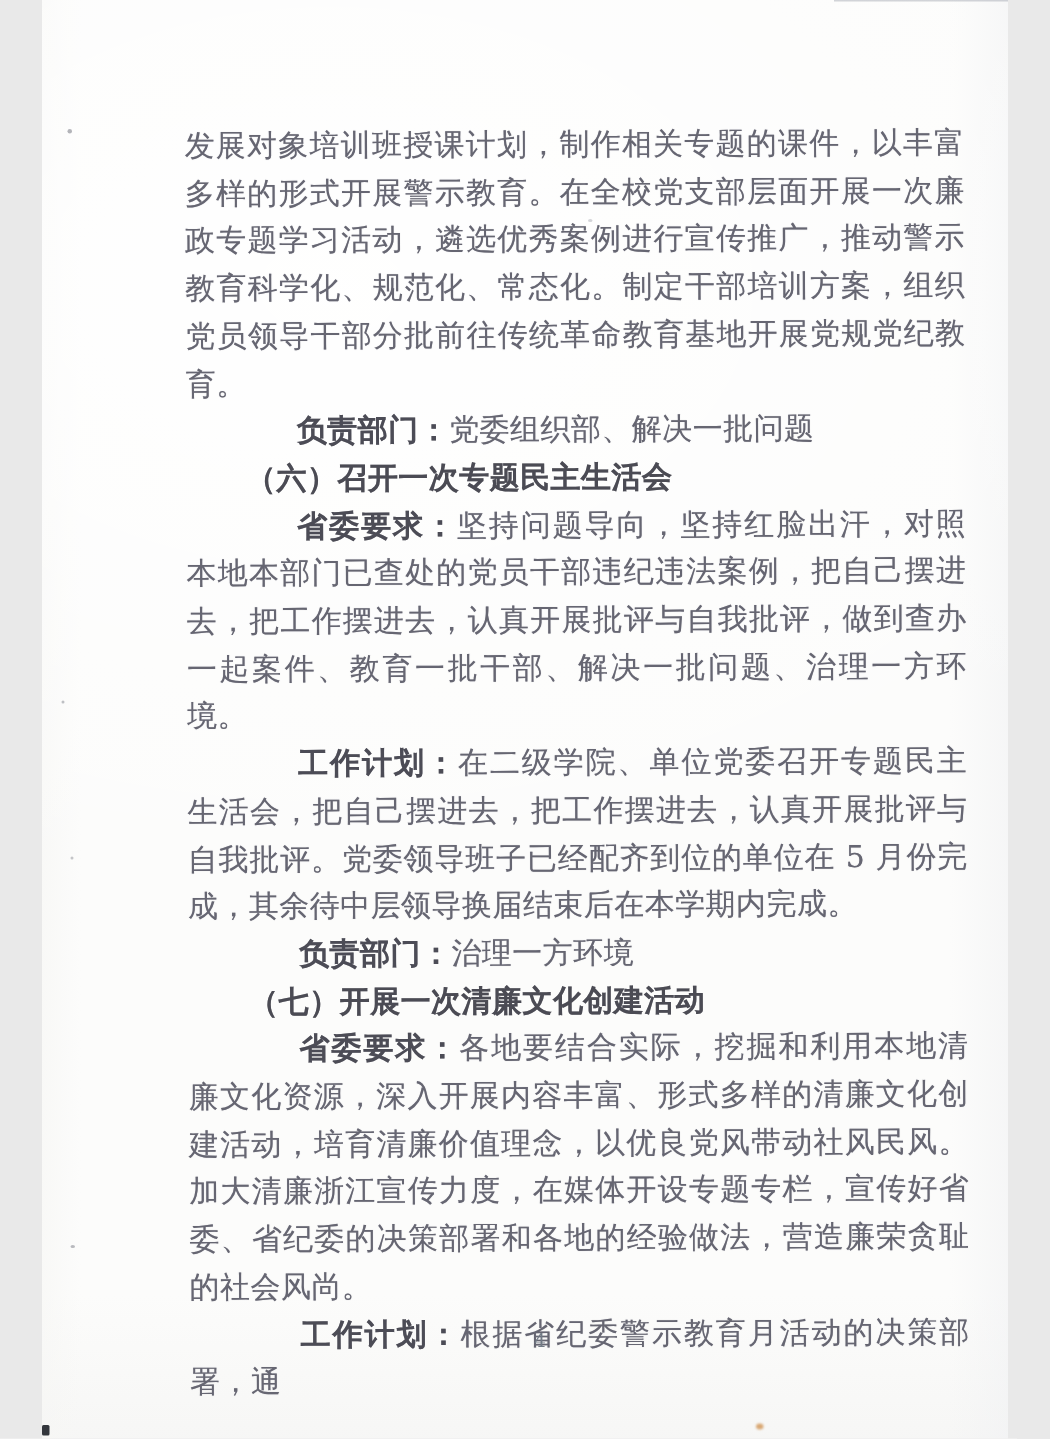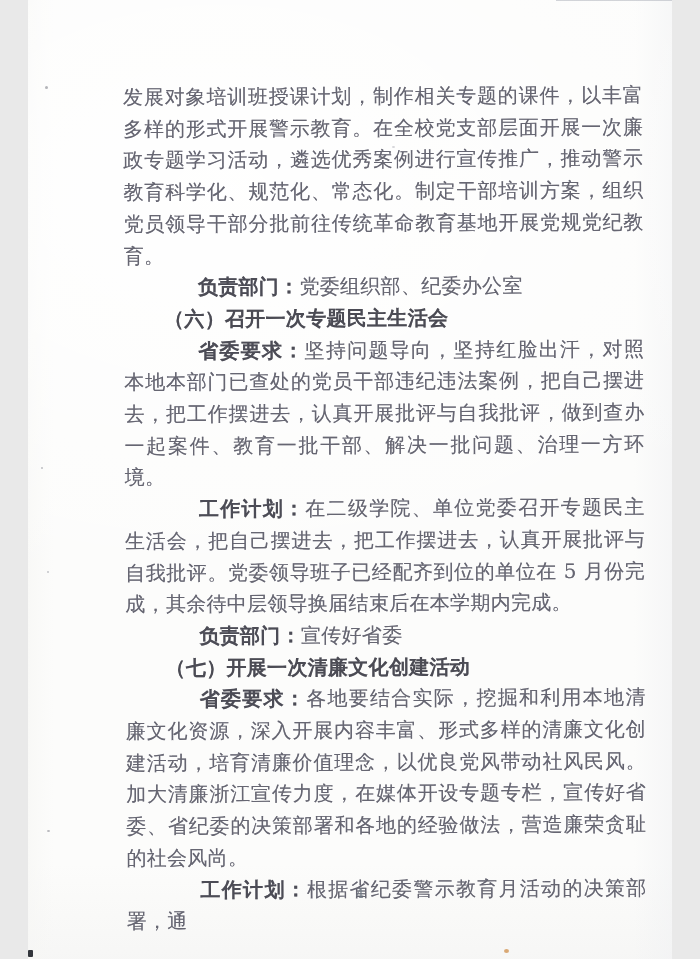--- a/index.html
+++ b/index.html
@@ -96,29 +96,29 @@
 </style>
 </head>
 <body>
 
 <div class="page">
 
   <div class="content">
 
     <p class="par">发展对象培训班授课计划，制作相关专题的课件，以丰富多样的形式开展警示教育。在全校党支部层面开展一次廉政专题学习活动，遴选优秀案例进行宣传推广，推动警示教育科学化、规范化、常态化。制定干部培训方案，组织党员领导干部分批前往传统革命教育基地开展党规党纪教育。</p>
 
-    <p class="par ind"><span class="lbl">负责部门：</span><span>党委组织部、纪委办公室</span></p>
+    <p class="par ind"><span class="lbl">负责部门：</span><span>党委组织部、解决一批问题</span></p>
 
     <p class="hd ind">（六）召开一次专题民主生活会</p>
 
     <p class="par ind"><span class="lbl">省委要求：</span><span>坚持问题导向，坚持红脸出汗，对照本地本部门已查处的党员干部违纪违法案例，把自己摆进去，把工作摆进去，认真开展批评与自我批评，做到查办一起案件、教育一批干部、解决一批问题、治理一方环境。</span></p>
 
     <p class="par ind"><span class="lbl">工作计划：</span><span>在二级学院、单位党委召开专题民主生活会，把自己摆进去，把工作摆进去，认真开展批评与自我批评。党委领导班子已经配齐到位的单位在 5 月份完成，其余待中层领导换届结束后在本学期内完成。</span></p>
 
-    <p class="par ind"><span class="lbl">负责部门：</span><span>宣传好省委</span></p>
+    <p class="par ind"><span class="lbl">负责部门：</span><span>治理一方环境</span></p>
 
     <p class="hd ind">（七）开展一次清廉文化创建活动</p>
 
     <p class="par ind"><span class="lbl">省委要求：</span><span>各地要结合实际，挖掘和利用本地清廉文化资源，深入开展内容丰富、形式多样的清廉文化创建活动，培育清廉价值理念，以优良党风带动社风民风。加大清廉浙江宣传力度，在媒体开设专题专栏，宣传好省委、省纪委的决策部署和各地的经验做法，营造廉荣贪耻的社会风尚。</span></p>
 
     <p class="par ind"><span class="lbl">工作计划：</span><span>根据省纪委警示教育月活动的决策部署，通</span></p>
 
   </div>
 
   <div class="footer">4</div>

